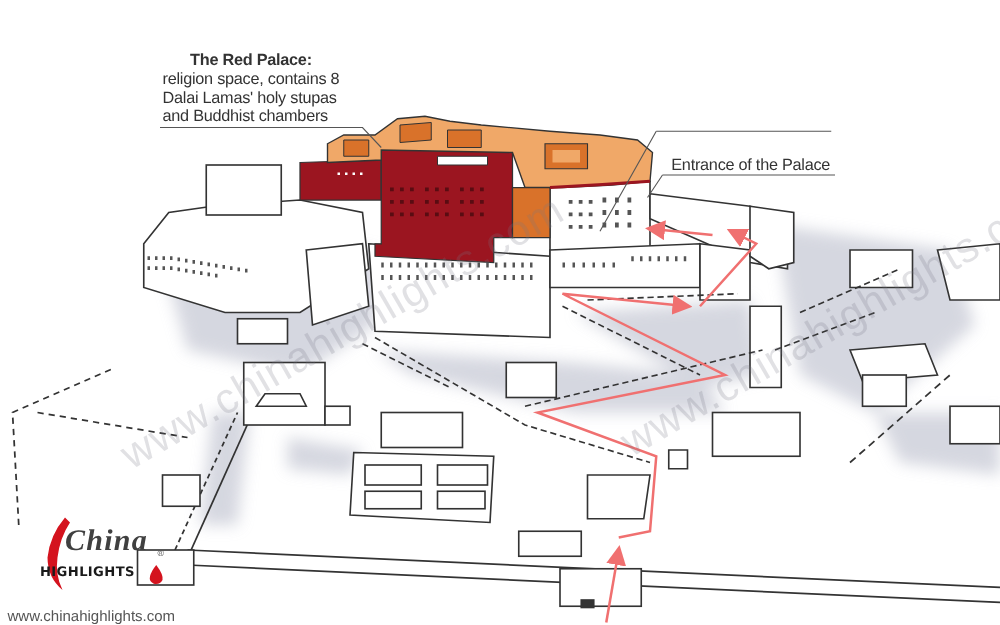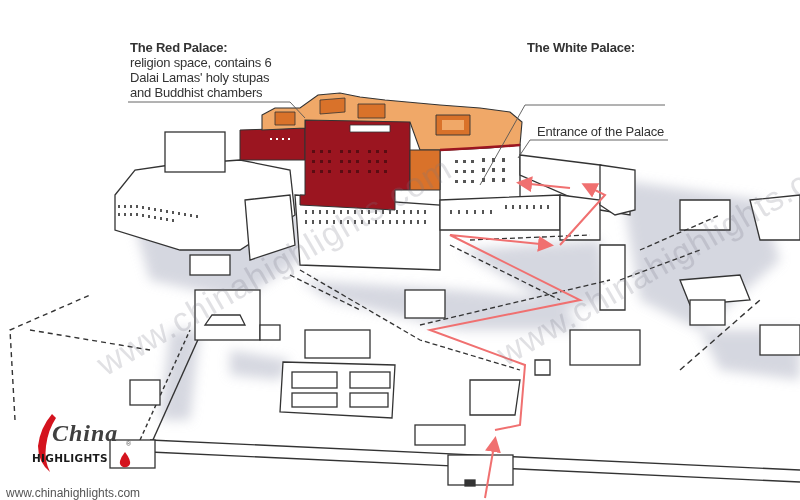--- a/index.html
+++ b/index.html
@@ -1,19 +1,19 @@
 <!DOCTYPE html>
 <html><head>
 <meta charset="utf-8">
 <style>
   html, body { margin:0; padding:0; }
   body { width:800px; height:500px; background:#ffffff; position:relative; overflow:hidden; font-family:"Liberation Sans", sans-serif; }
   #stage { position:absolute; left:0; top:0; width:800px; height:500px; }
   .label { position:absolute; color:#333333; font-family:"Liberation Sans", sans-serif; font-size:13px; line-height:15px; letter-spacing:-0.2px; }
-  .label .title { font-weight:bold; display:block; }
+  .label .title { font-weight:bold; display:block;text-align:center; }
   .label .desc { display:block; white-space:pre-line; }
   #golden-label { font-weight:bold; }
   .watermark { position:absolute; color:rgba(120,120,130,0.22); font-size:34px; font-family:"Liberation Sans", sans-serif; transform-origin:left top; white-space:nowrap; letter-spacing:1px; }
   #logo { position:absolute; left:30px; top:410px; width:130px; height:68px; }
   #logo-china { position:absolute; left:22px; top:10px; font-family:"Liberation Serif", serif; font-style:italic; font-weight:bold; font-size:24px; color:#404040; letter-spacing:1px; }
   #logo-hl { position:absolute; left:2px; top:42px; font-family:"DejaVu Sans", sans-serif; font-weight:bold; font-size:10.5px; color:#1a1a1a; letter-spacing:0.3px; }
   #logo-reg { position:absolute; left:96px; top:30px; font-size:7px; color:#555; }
   #site-url { position:absolute; left:6px; top:486px; font-size:12px; color:#555555; font-family:"Liberation Sans", sans-serif; }
 </style>
 </head>
@@ -268,28 +268,27 @@
       <path d="M530,140 L668,140"></path>
       <path d="M530,140 L518,158"></path>
     </g>
   </svg>
 
   <div class="watermark" style="left:90px; top:350px; transform:rotate(-30deg);">www.chinahighlights.com</div>
   <div class="watermark" style="left:490px; top:340px; transform:rotate(-30deg);">www.chinahighlights.com</div>
 
   <div class="label" style="left:130px; top:40px;">
     <span class="title">The Red Palace:</span>
-    <span class="desc">religion space, contains 6
+    <span class="desc">religion space, contains 8
 Dalai Lamas' holy stupas
 and Buddhist chambers</span>
   </div>
 
 
   <div class="label" style="left:527px; top:40px;">
-    <span class="title">The White Palace:</span>
   </div>
 
   <div class="label" style="left:537px; top:124px;text-align:center;">Entrance of the Palace</div>
 
   <div id="logo">
     <svg width="40" height="68" viewBox="0 0 40 68" style="position:absolute;left:0;top:0;">
       <path d="M22,4 Q10,18 8,36 Q8,52 20,62 Q14,50 16,36 Q18,20 26,8 Z" fill="#d4131e"></path>
     </svg>
     <span id="logo-china">China</span>
     <span id="logo-hl">HIGHLIGHTS</span>

